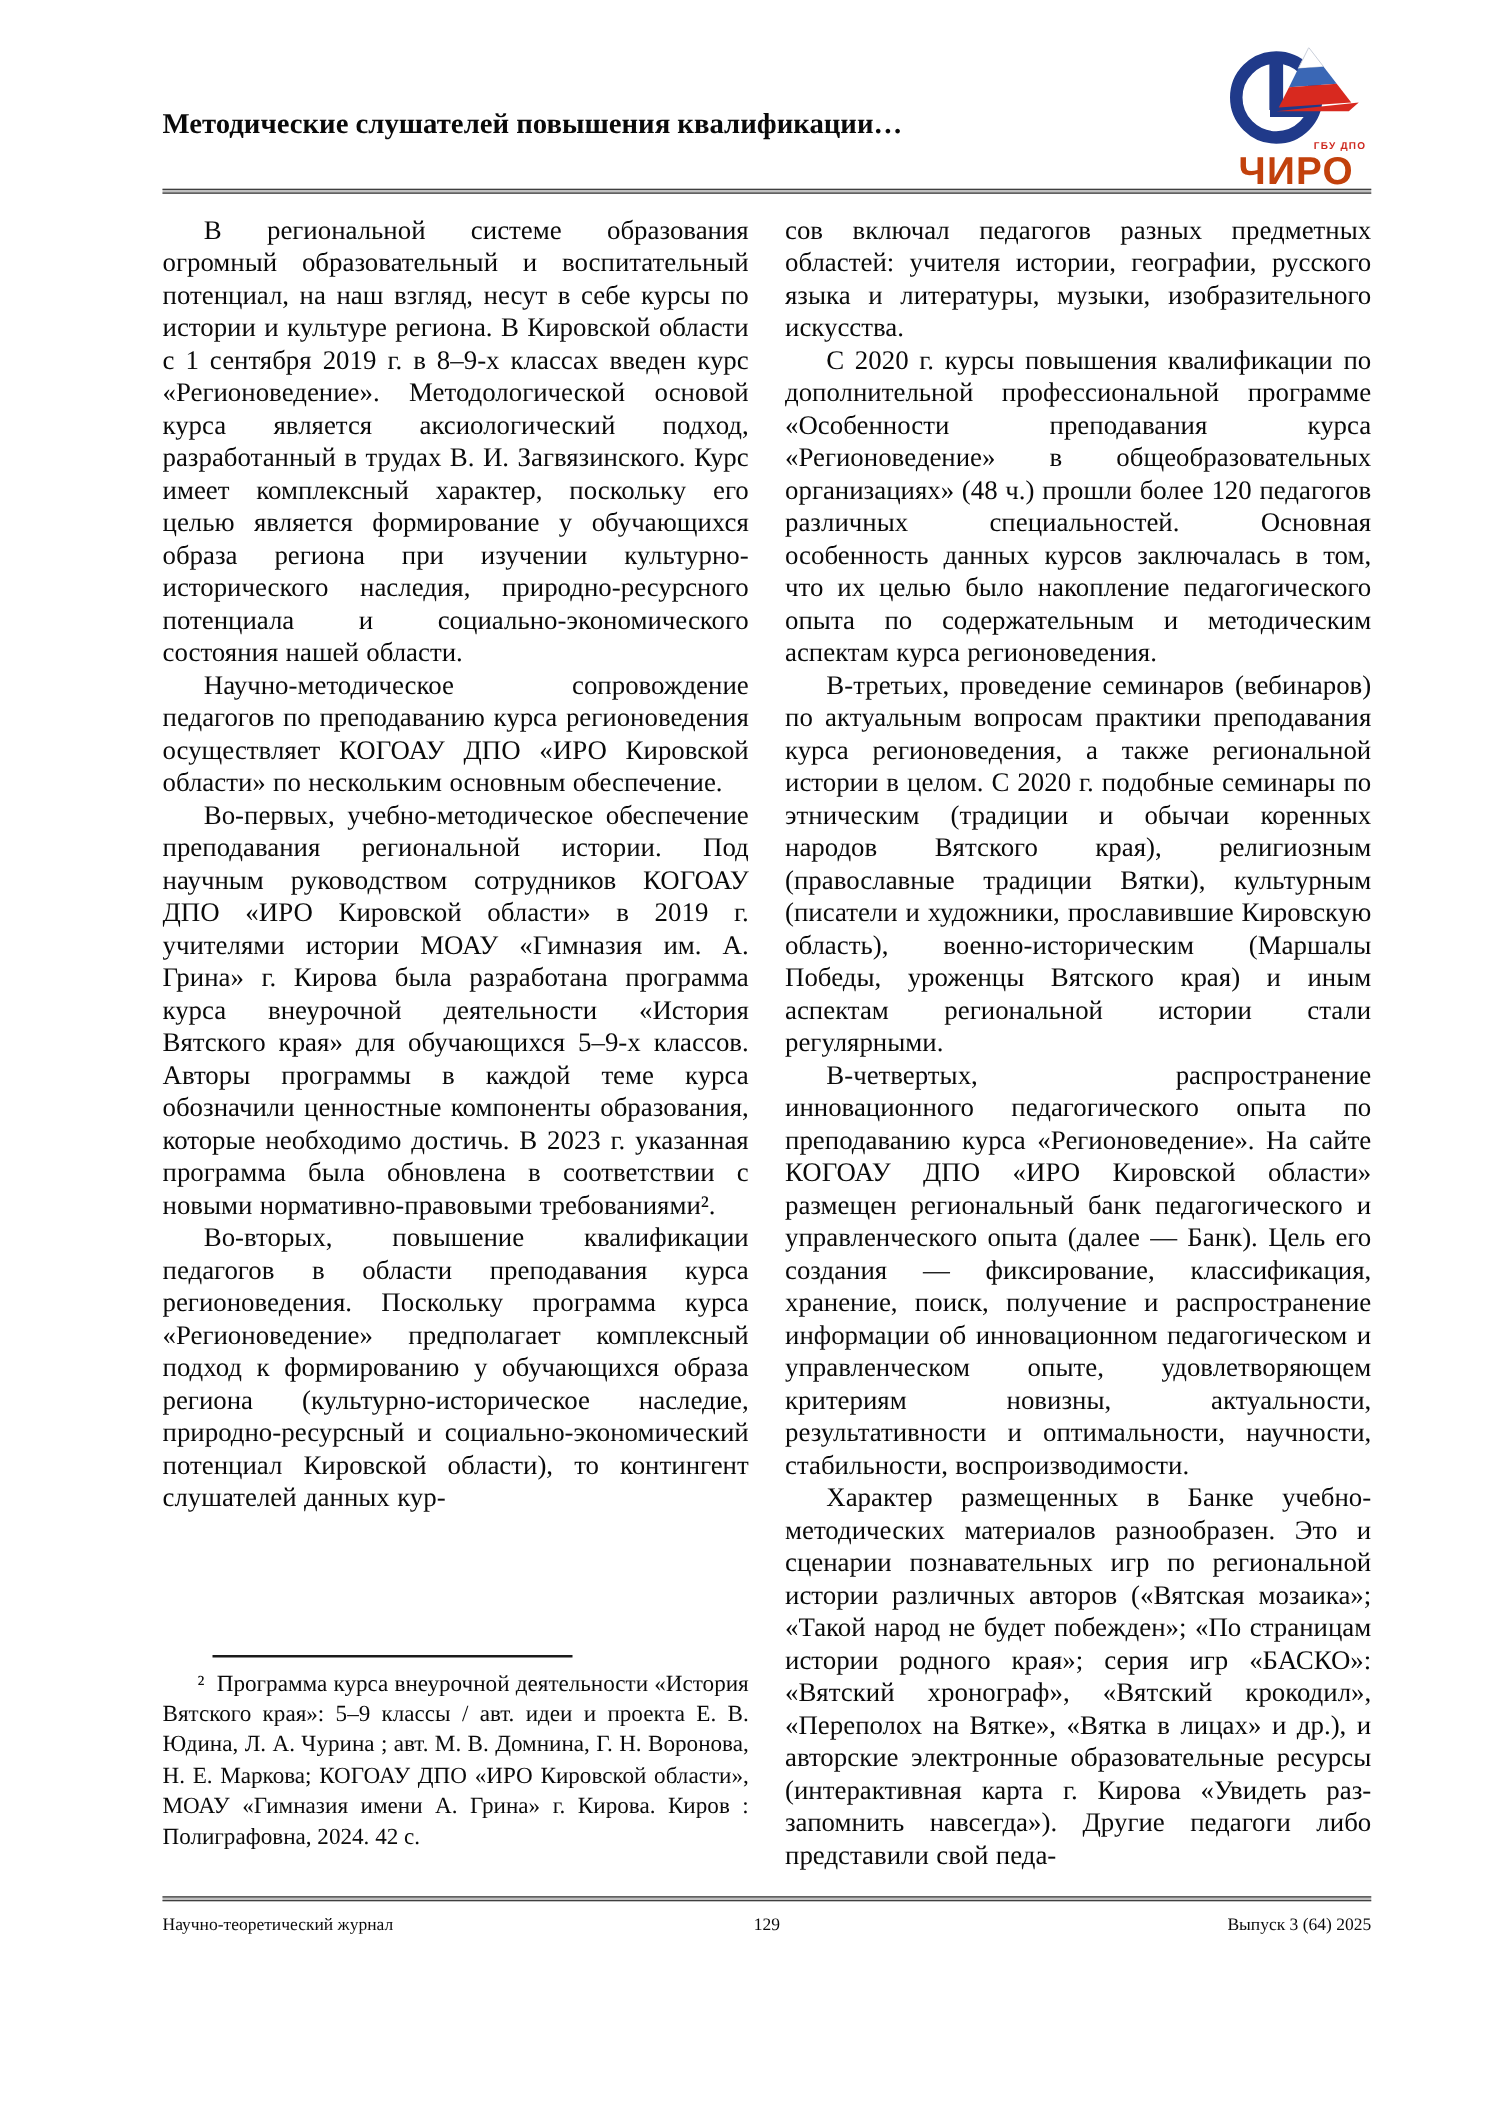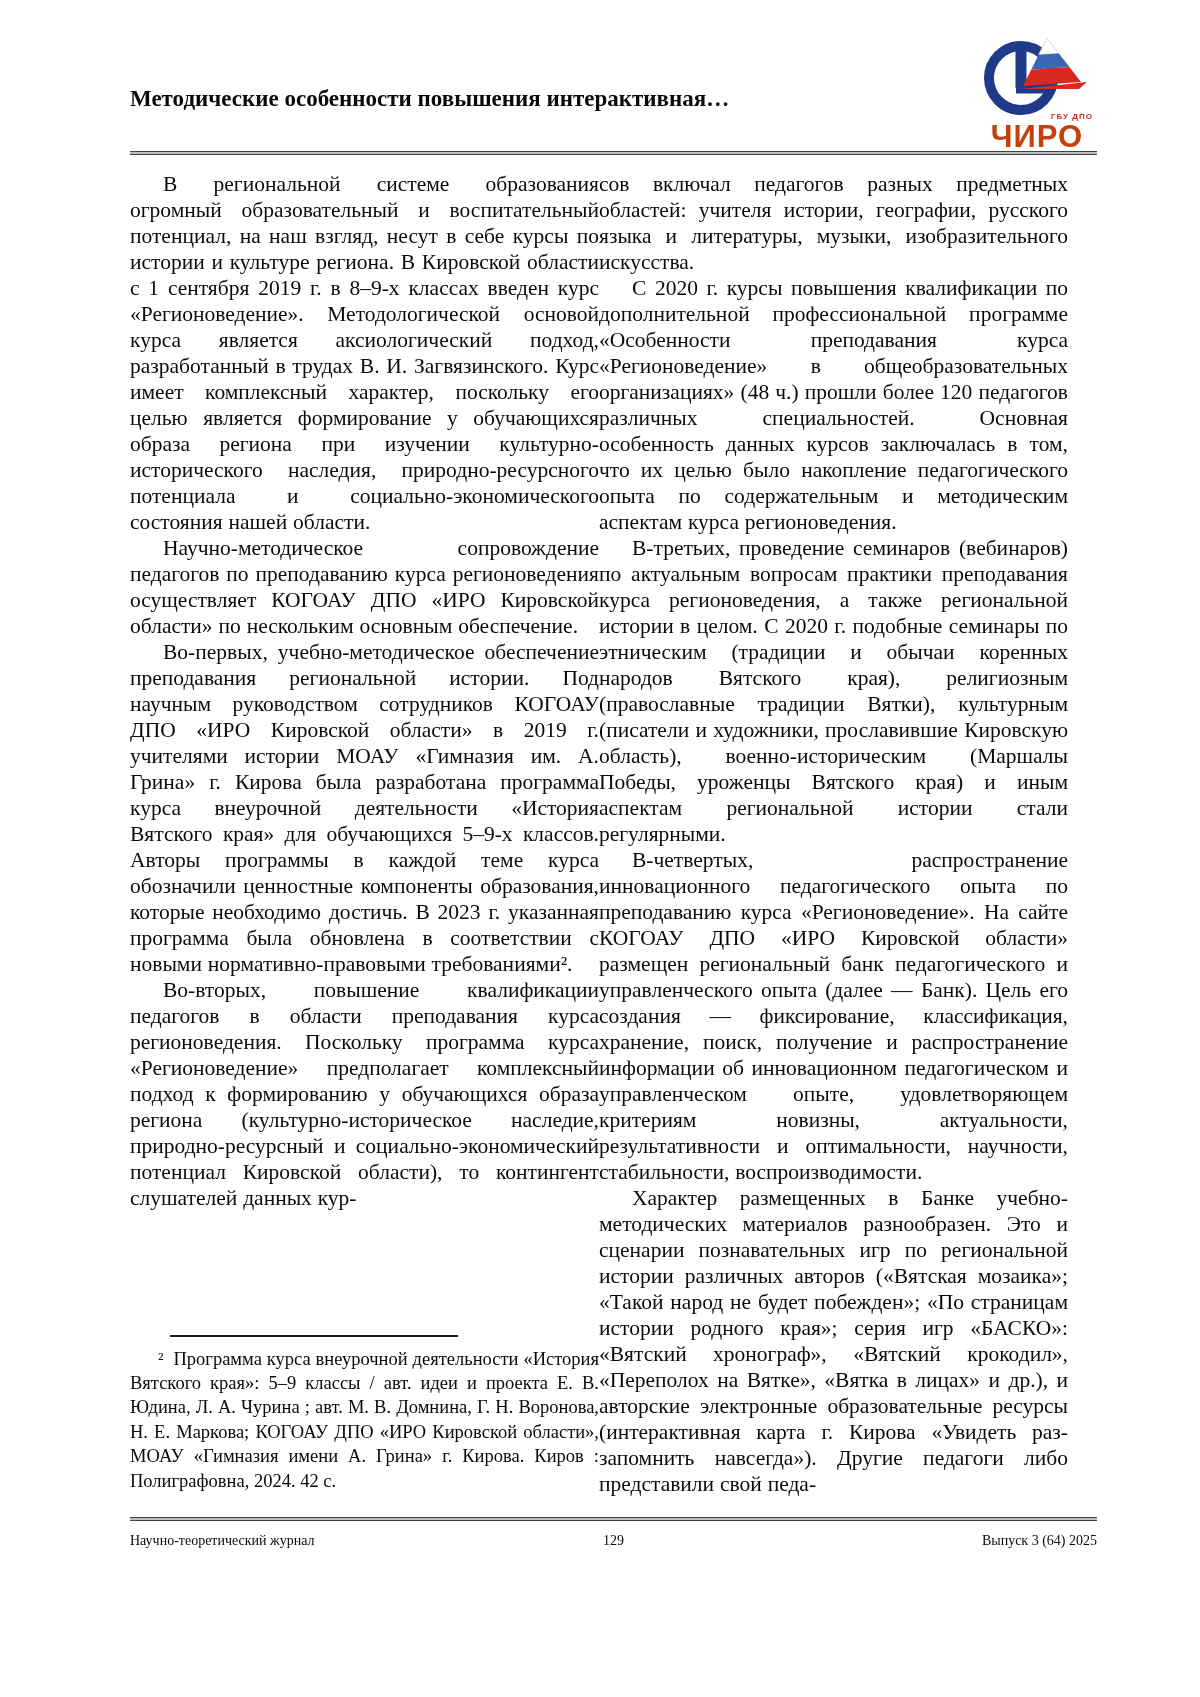--- a/index.html
+++ b/index.html
@@ -23,47 +23,47 @@
                 font-family:"Liberation Sans", sans-serif; font-size:8px;
                 font-weight:bold; letter-spacing:1px; color:#cf2a21; }
   .logo-abbr { font-family:"Liberation Sans", sans-serif; font-size:31px;
                font-weight:bold; letter-spacing:1px; line-height:1.05; color:#c2410c; }
 
   .rule-double { height:4px; border-top:1px solid #3f3f3f;
                  border-bottom:1px solid #3f3f3f; background:#bfbfbf; }
   .header-rule { margin-top:39px; }
 
   
-  main { display:flex; margin-top:16px; height:1346px; overflow:hidden; }
+  main { display:flex; gap:29px; margin-top:16px; height:1346px; overflow:hidden; }
   .col { width:469px; }
   .col-left { display:flex; flex-direction:column; }
   p.body { font-size:21.5px; line-height:26px; text-align:justify;
            text-align-last:left; word-spacing:0.5px; }
   p.ind { text-indent:33px; }
 
   
-  .footnote { margin-top:auto; padding-bottom:24px; }
+  .footnote { margin-top:auto; padding-bottom:35px; }
   .fn-rule { width:288px; margin-left:40px; border-top:2px solid #1a1a1a;
              margin-bottom:10px; }
   .fn-text { font-size:18.5px; line-height:24.4px; text-align:justify;
              text-align-last:left; text-indent:28px; }
 
   
   footer { position:relative; display:flex; justify-content:space-between;
            padding-top:12px; font-size:14px; }
   .footer-page-num { position:absolute; left:50%; transform:translateX(-50%); }
 </style>
 </head>
 <body>
 
 <div class="page">
   <div class="content">
 
     <header>
-      <div class="running-title">Методические особенности повышения интерактивная…</div>
+      <div class="running-title">Методические слушателей повышения квалификации…</div>
 
       <div class="logo">
         <svg width="112" height="80" viewBox="0 0 112 80" aria-hidden="true">
 
           <circle cx="40" cy="40" r="32" fill="none" stroke="#203a8a" stroke-width="10"></circle>
 
           <path d="M40,12 V50 M35,50 H71" fill="none" stroke="#203a8a" stroke-width="11"></path>
 
           <polygon points="66,0 77.9,15.4 57.6,16.8" fill="#ffffff" stroke="#c9cfda" stroke-width="0.8"></polygon>
           <polygon points="57.6,16.8 77.9,15.4 88.4,29.0 50.2,31.7" fill="#3a67b5"></polygon>

